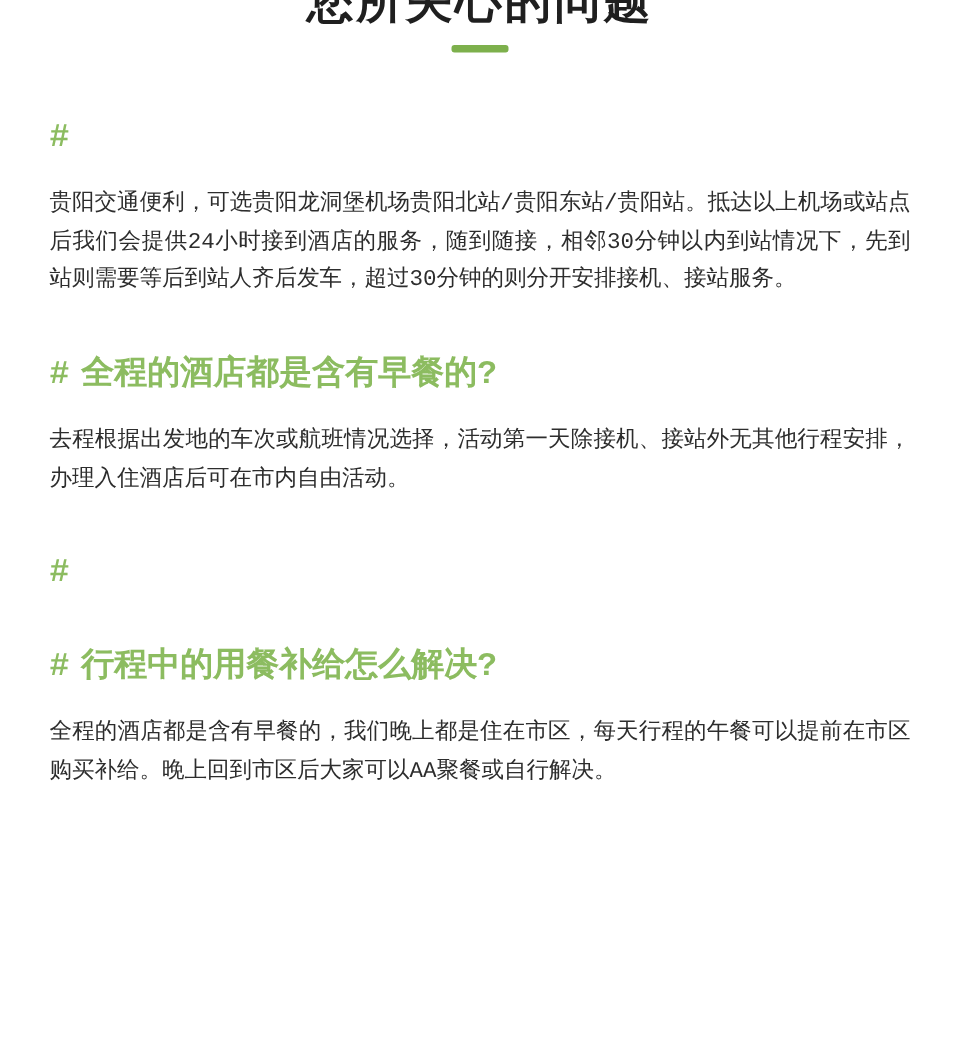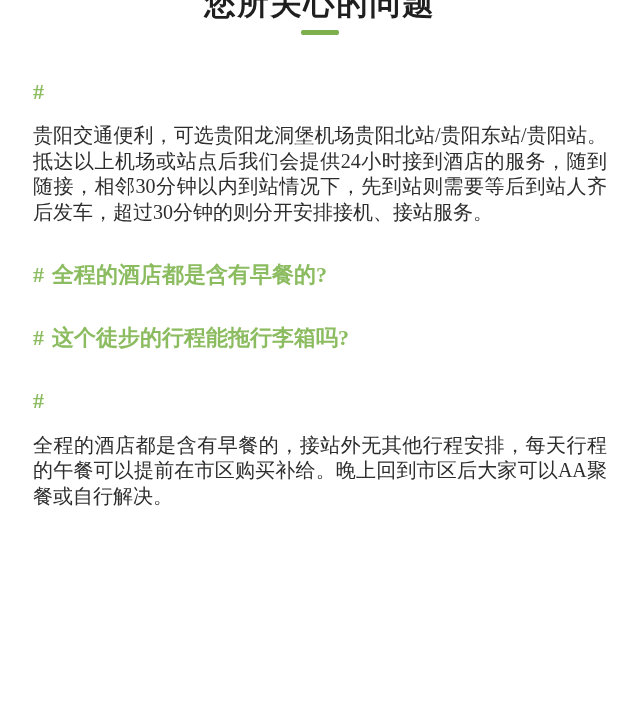--- a/index.html
+++ b/index.html
@@ -6,21 +6,21 @@
     margin: 0;
     padding: 0;
     background: #ffffff;
   }
   .page {
     position: relative;
     width: 640px;
     height: 531px;
     overflow: hidden;
     background: #ffffff;
-    font-family: Liberation Serif, serif;
+    font-family: Liberation Mono, monospace;
   }
   
   .page-title {
     margin: -14px 0 0 0;
     text-align: center;
     font-size: 31px;
     line-height: 36px;
     font-weight: bold;
     color: #1f1f1f;
     letter-spacing: 2px;
@@ -50,21 +50,21 @@
   }
   .faq-section.first .question-heading {
     margin-top: 43px;
   }
   .hash { font-weight: bold; }
   .answer {
     margin-top: 14px;
   }
   .answer p {
     margin: 0;
-    font-size: 20px;
+    font-size: 15px;
     line-height: 25.5px;
     color: #2d2d2d;
     text-align: justify;
     word-break: break-all;
   }
 </style>
 </head>
 <body>
 
 <div class="page">
@@ -83,33 +83,34 @@
         <p>贵阳交通便利，可选贵阳龙洞堡机场贵阳北站/贵阳东站/贵阳站。抵达以上机场或站点后我们会提供24小时接到酒店的服务，随到随接，相邻30分钟以内到站情况下，先到站则需要等后到站人齐后发车，超过30分钟的则分开安排接机、接站服务。</p>
       </div>
     </section>
 
     <section class="faq-section">
       <h2 class="question-heading">
         <span class="hash">#</span>
         <span>全程的酒店都是含有早餐的?</span>
       </h2>
       <div class="answer">
+        <p>去程根据出发地的车次或航班情况选择，活动第一天除接机、接站外无其他行程安排，办理入住酒店后可在市内自由活动。</p>
       </div>
     </section>
 
     <section class="faq-section">
       <h2 class="question-heading">
         <span class="hash">#</span>
-        <span>这个徒步的行程能拖行李箱吗?</span>
       </h2>
     </section>
 
     <section class="faq-section">
       <h2 class="question-heading">
         <span class="hash">#</span>
+        <span>行程中的用餐补给怎么解决?</span>
       </h2>
       <div class="answer">
-        <p>全程的酒店都是含有早餐的，接站外无其他行程安排，每天行程的午餐可以提前在市区购买补给。晚上回到市区后大家可以AA聚餐或自行解决。</p>
+        <p>全程的酒店都是含有早餐的，我们晚上都是住在市区，每天行程的午餐可以提前在市区购买补给。晚上回到市区后大家可以AA聚餐或自行解决。</p>
       </div>
     </section>
 
   </div>
 </div>
 
 </body></html>

